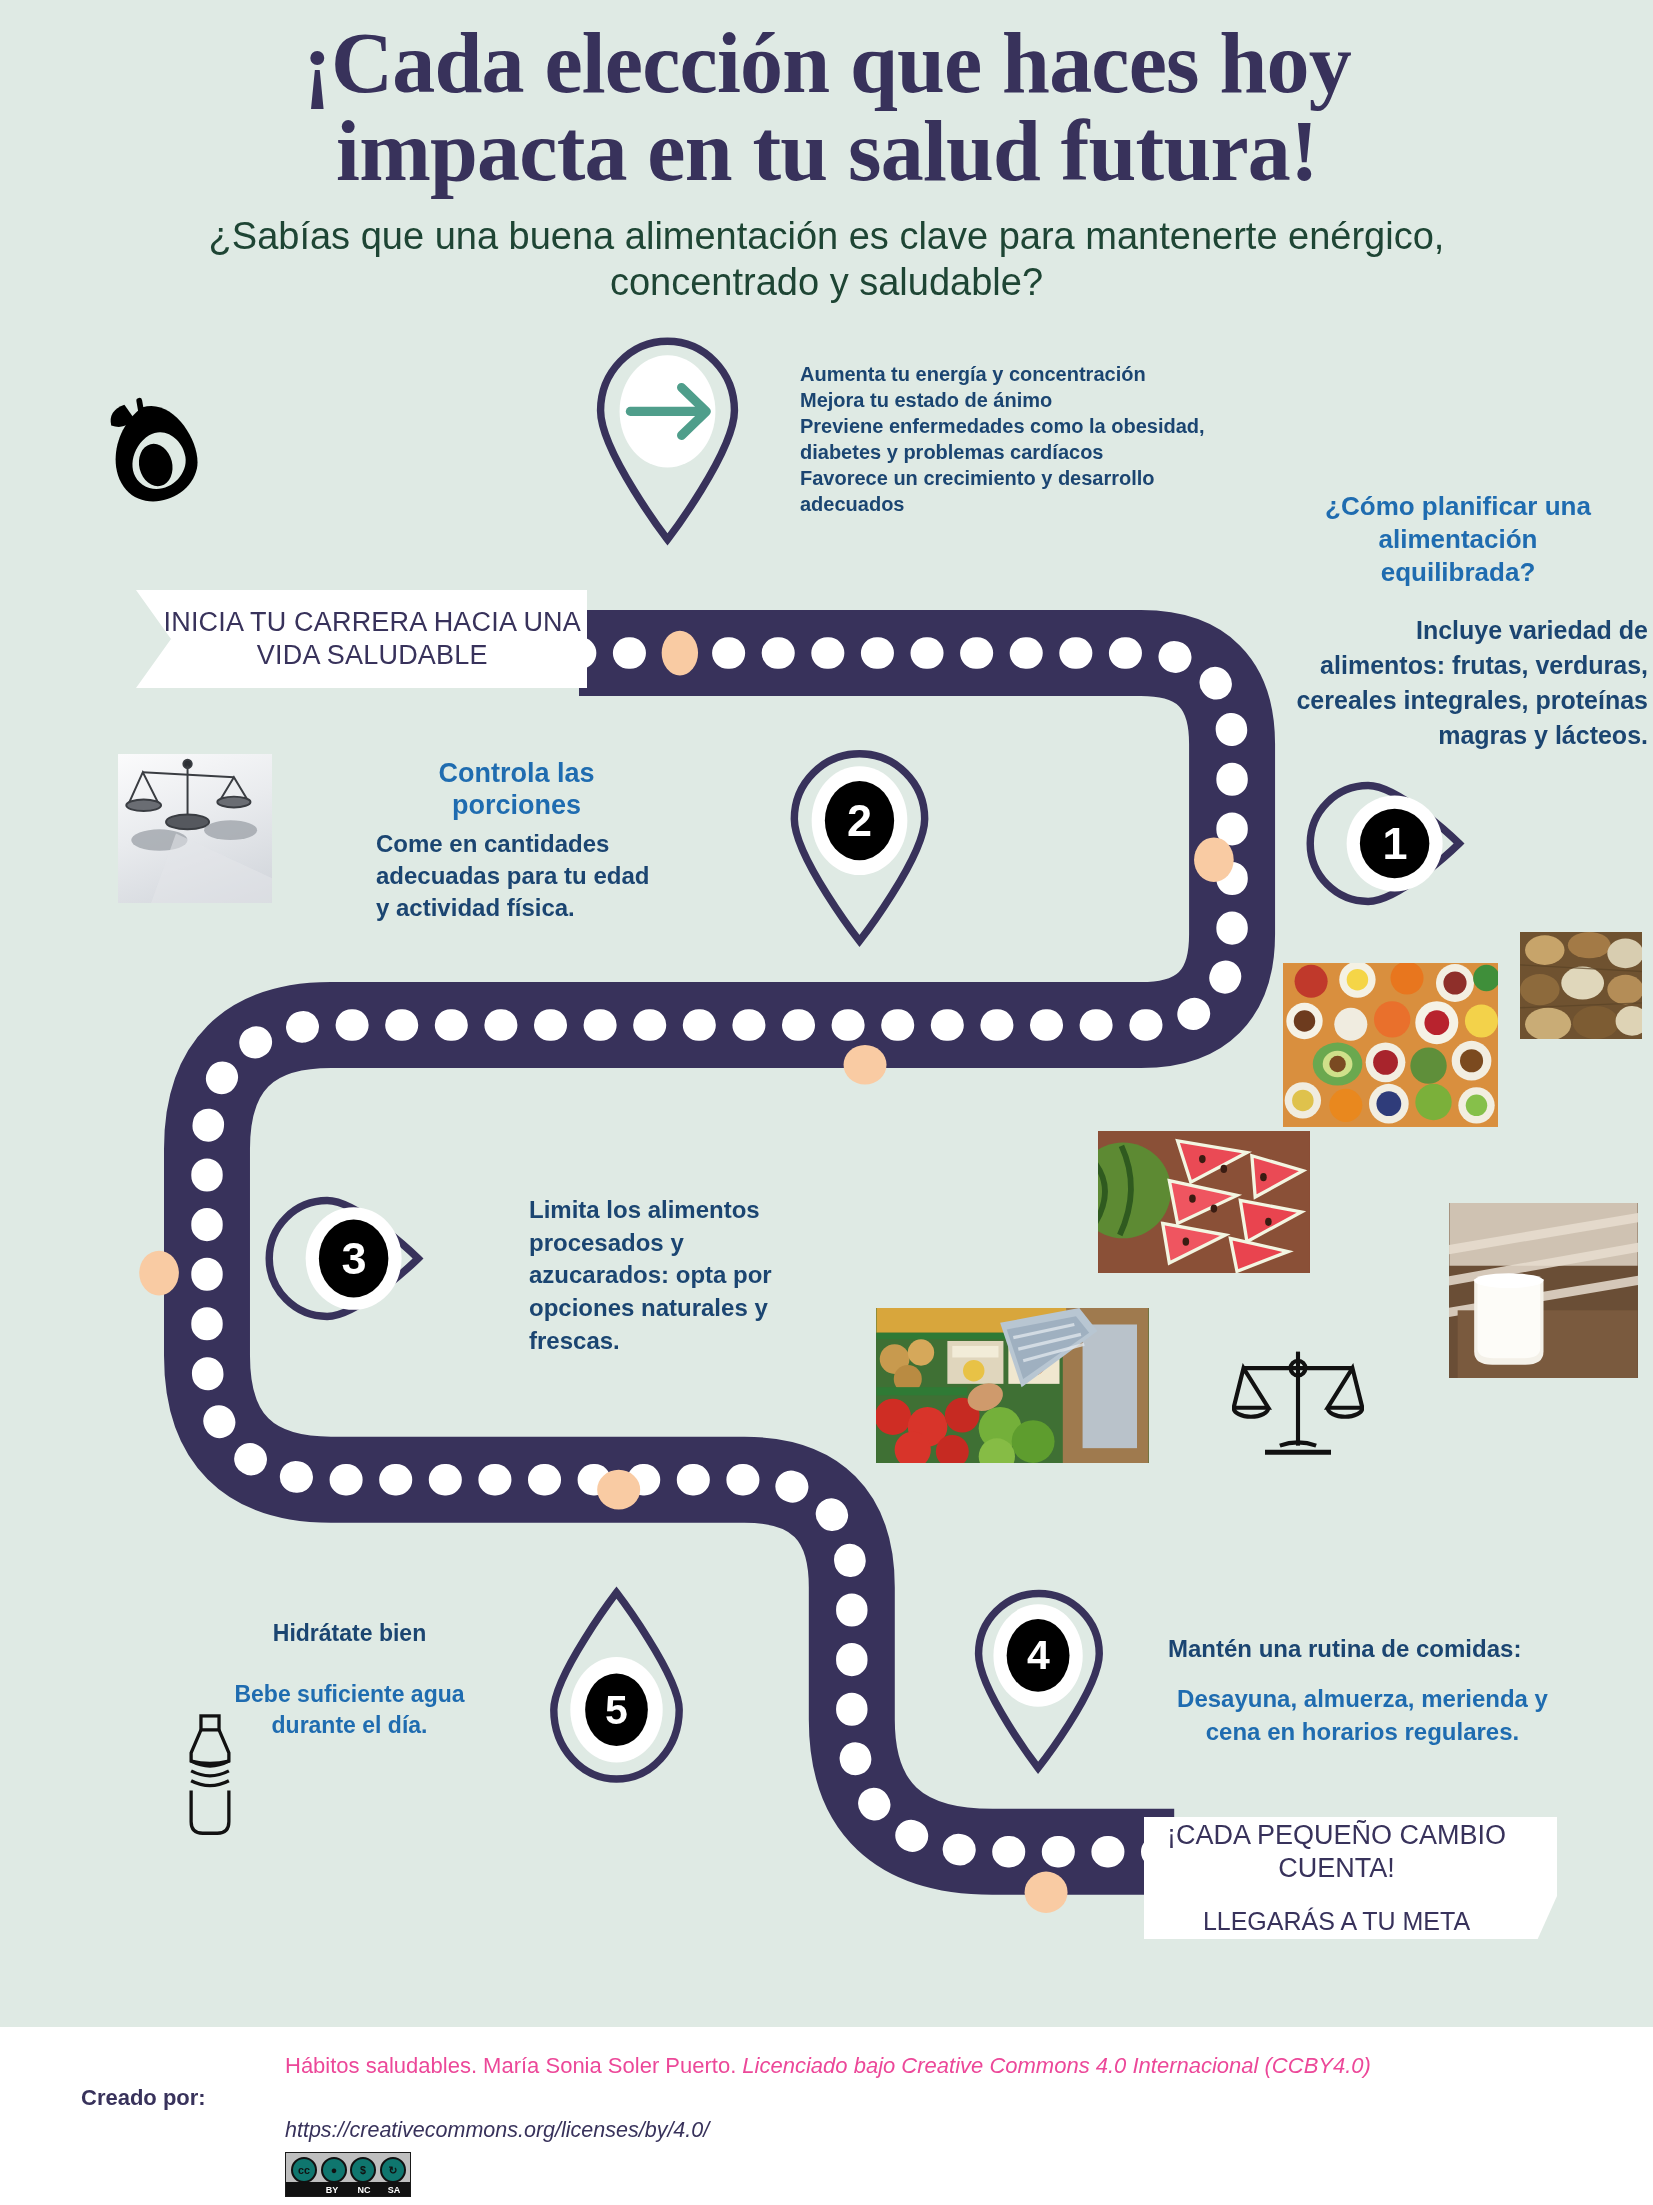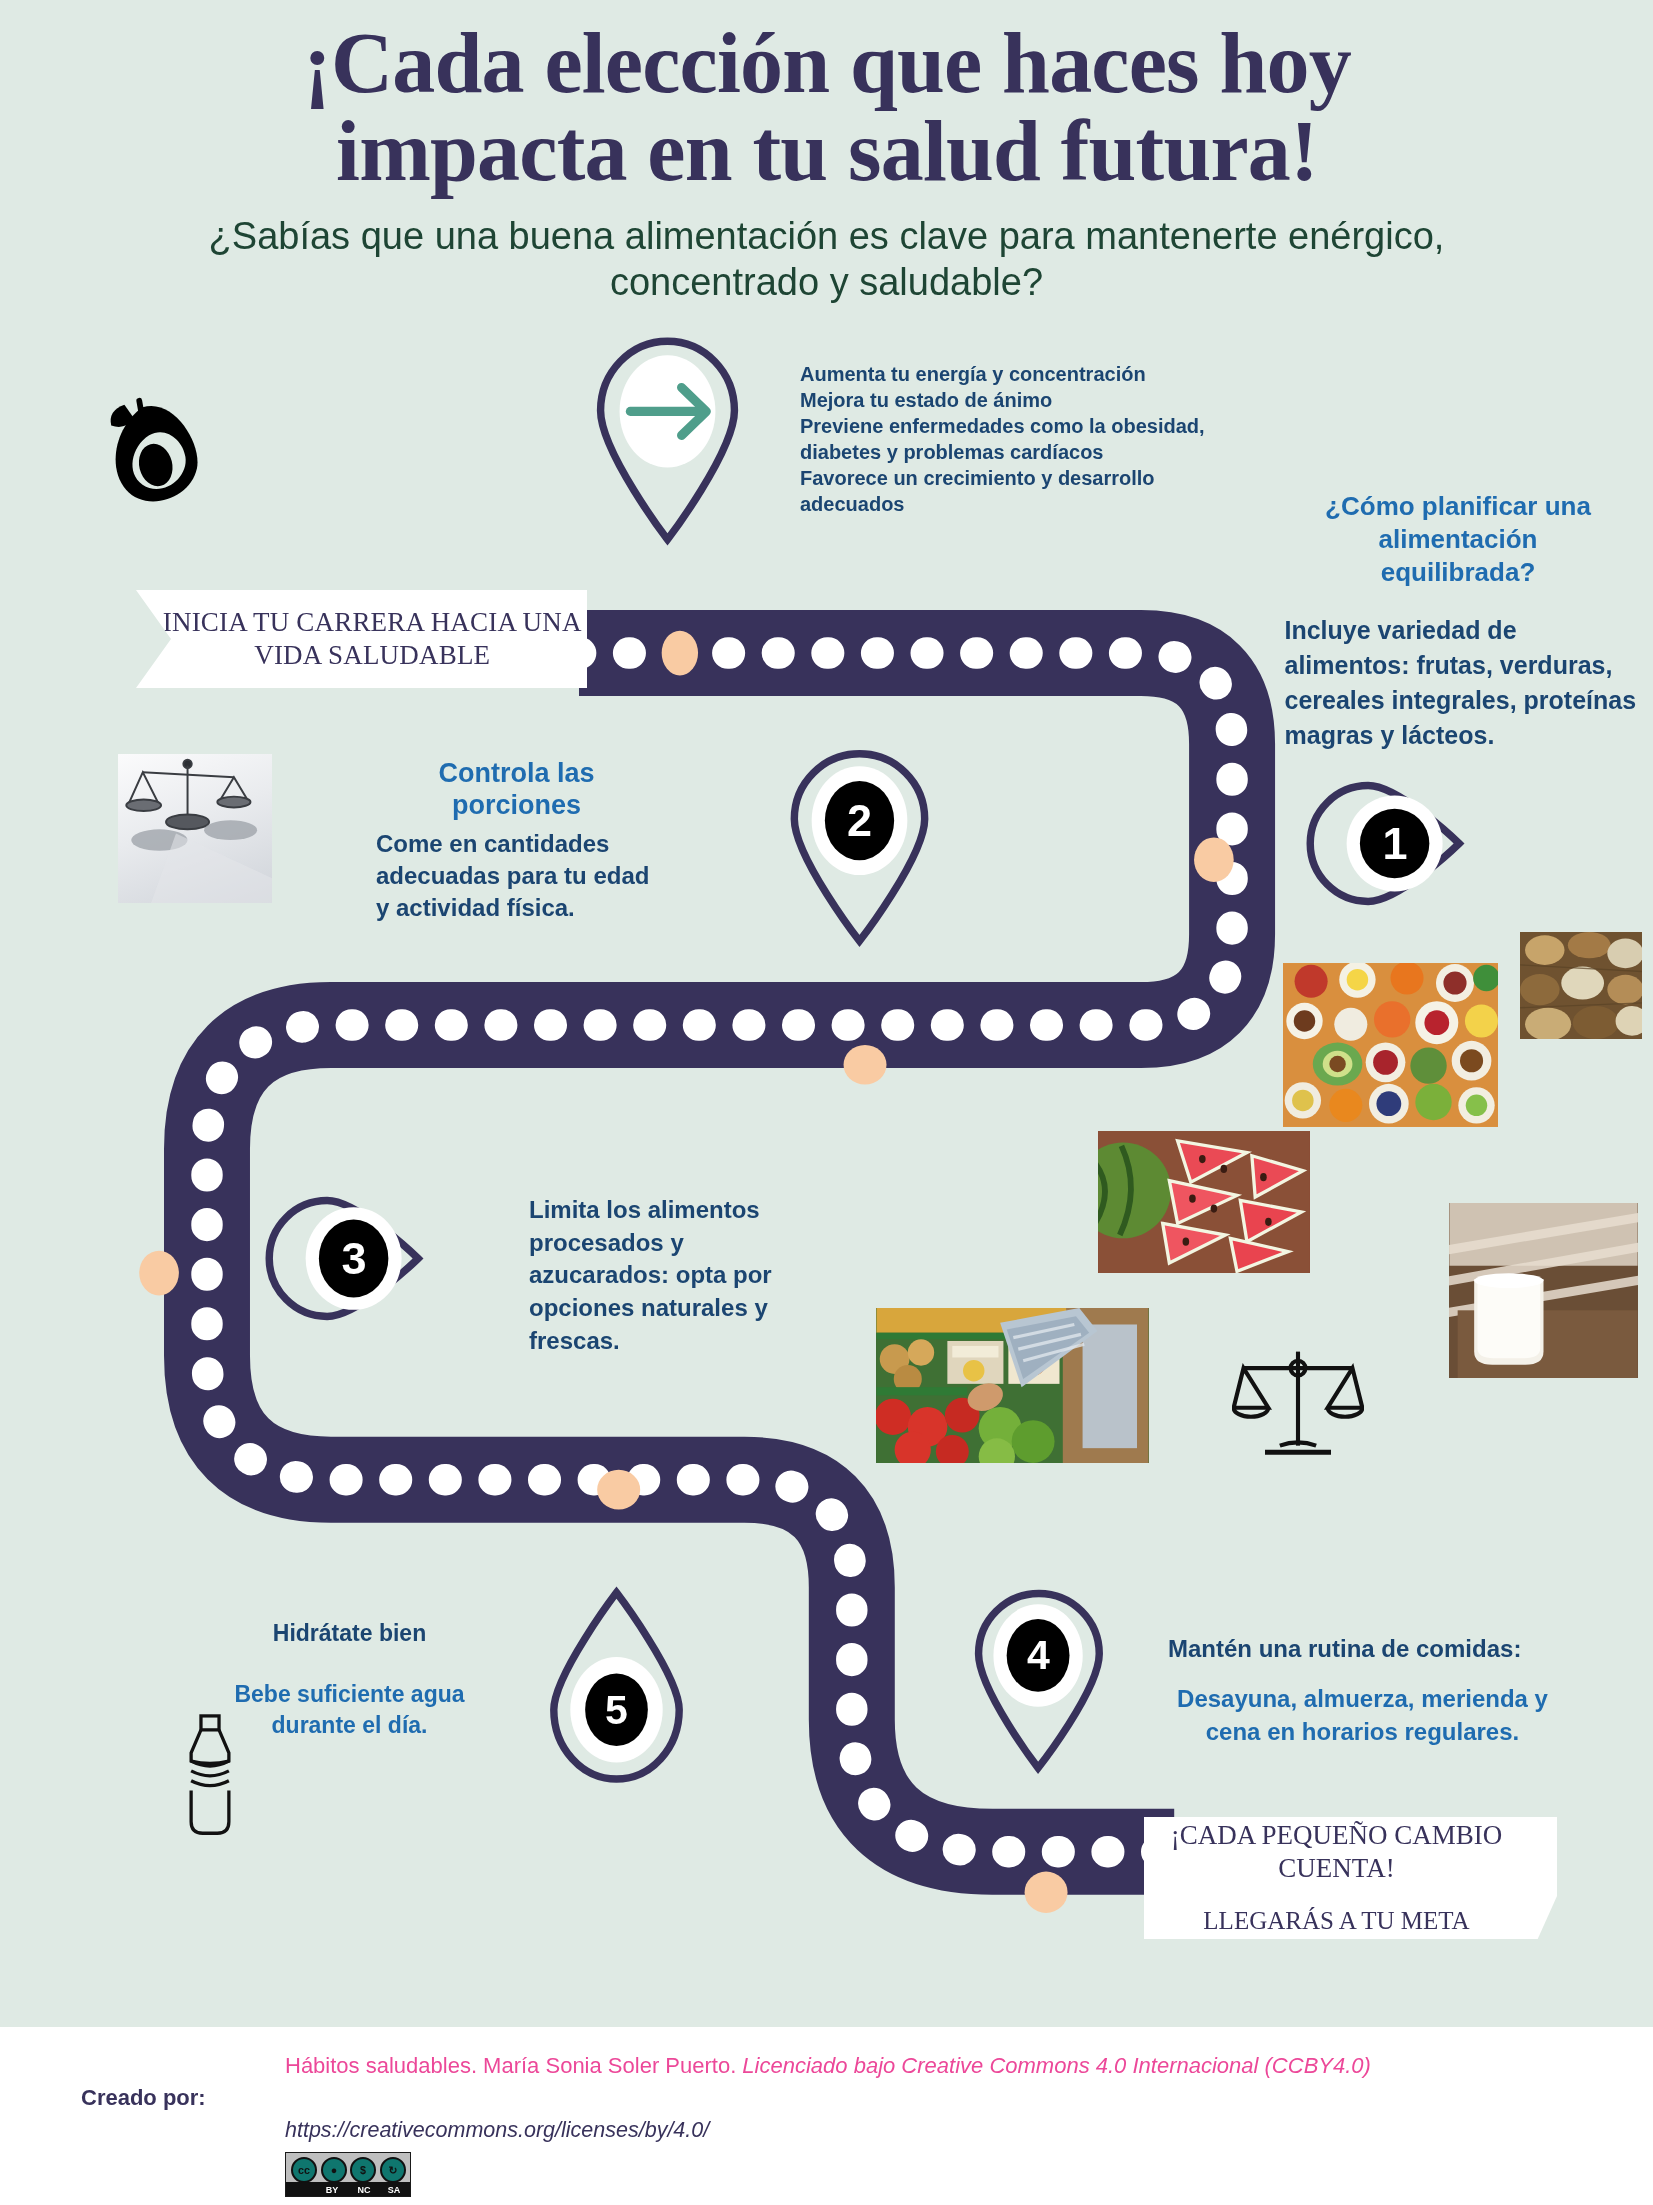--- a/index.html
+++ b/index.html
@@ -22,21 +22,21 @@
     position:absolute;left:190px;top:213px;width:1273px;text-align:center;
     font-size:38px;line-height:1.22;color:#1e4534;font-weight:400;
   }
 
   
   .road{position:absolute;left:0;top:0;width:1654px;height:2027px;}
 
   
   .banner{
     position:absolute;background:#ffffff;
-    font-family:Liberation Serif, serif;color:#38325b;text-align:center;
+    font-family:Liberation Sans, sans-serif;color:#38325b;text-align:center;
   }
   .banner-start{
     left:136px;top:590px;width:451px;height:98px;
     clip-path:polygon(0 0,451px 0,451px 98px,0 98px,35px 49px);
     display:flex;align-items:center;justify-content:center;
   }
   .banner-start .btxt{font-size:27px;line-height:1.22;letter-spacing:0.2px;padding-left:21.5px;}
   .banner-end{
     left:1144px;top:1817px;width:413px;height:122px;
     clip-path:polygon(0 0,413px 0,413px 79px,378px 157px,0 157px);
@@ -62,21 +62,21 @@
   .t-blue{color:#1f6cb0;font-weight:700;}
 
   .blk{position:absolute;}
 
   #blk-importante{left:800px;top:351px;width:430px;}
   #blk-importante .hd{font-size:25px;line-height:1.22;text-align:right;padding-right:25px;}
   #blk-importante .bd{font-size:20px;line-height:1.30;margin-top:10px;}
 
   #blk-planificar{left:1268px;top:490px;width:380px;text-align:center;}
   #blk-planificar .hd{font-size:26px;line-height:1.26;}
-  #blk-planificar .bd{font-size:25px;line-height:1.40;margin-top:25px;text-align:left;padding-left:16.5px;}
+  #blk-planificar .bd{font-size:25px;line-height:1.40;margin-top:25px;text-align:right;padding-left:16.5px;}
 
   #blk-porciones{left:376px;top:757px;width:281px;}
   #blk-porciones .hd{font-size:27px;line-height:1.20;text-align:center;}
   #blk-porciones .bd{font-size:24px;line-height:1.32;margin-top:6.6px;}
 
   #blk-limita{left:529px;top:1194px;width:298px;}
   #blk-limita .bd{font-size:24px;line-height:1.36;}
 
   #blk-rutina{left:1168px;top:1633px;width:389px;}
   #blk-rutina .hd{font-size:24px;line-height:1.3;}

